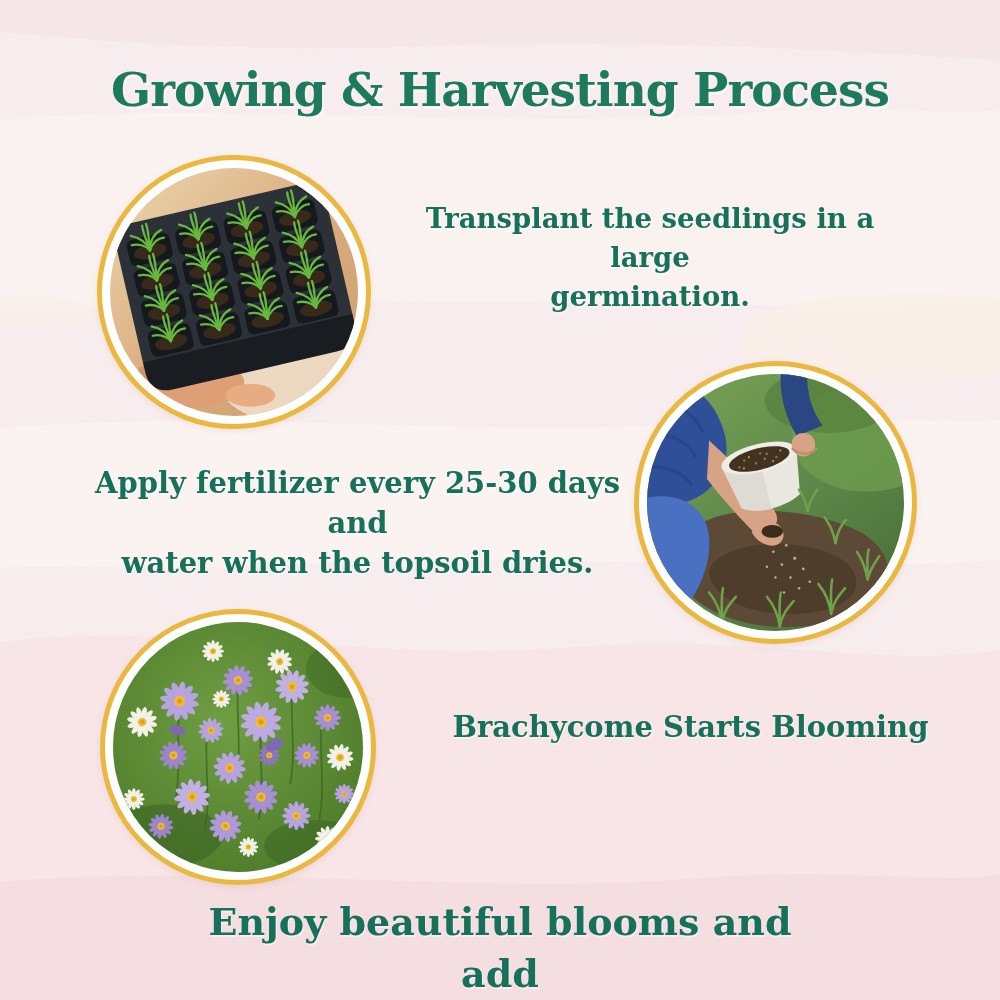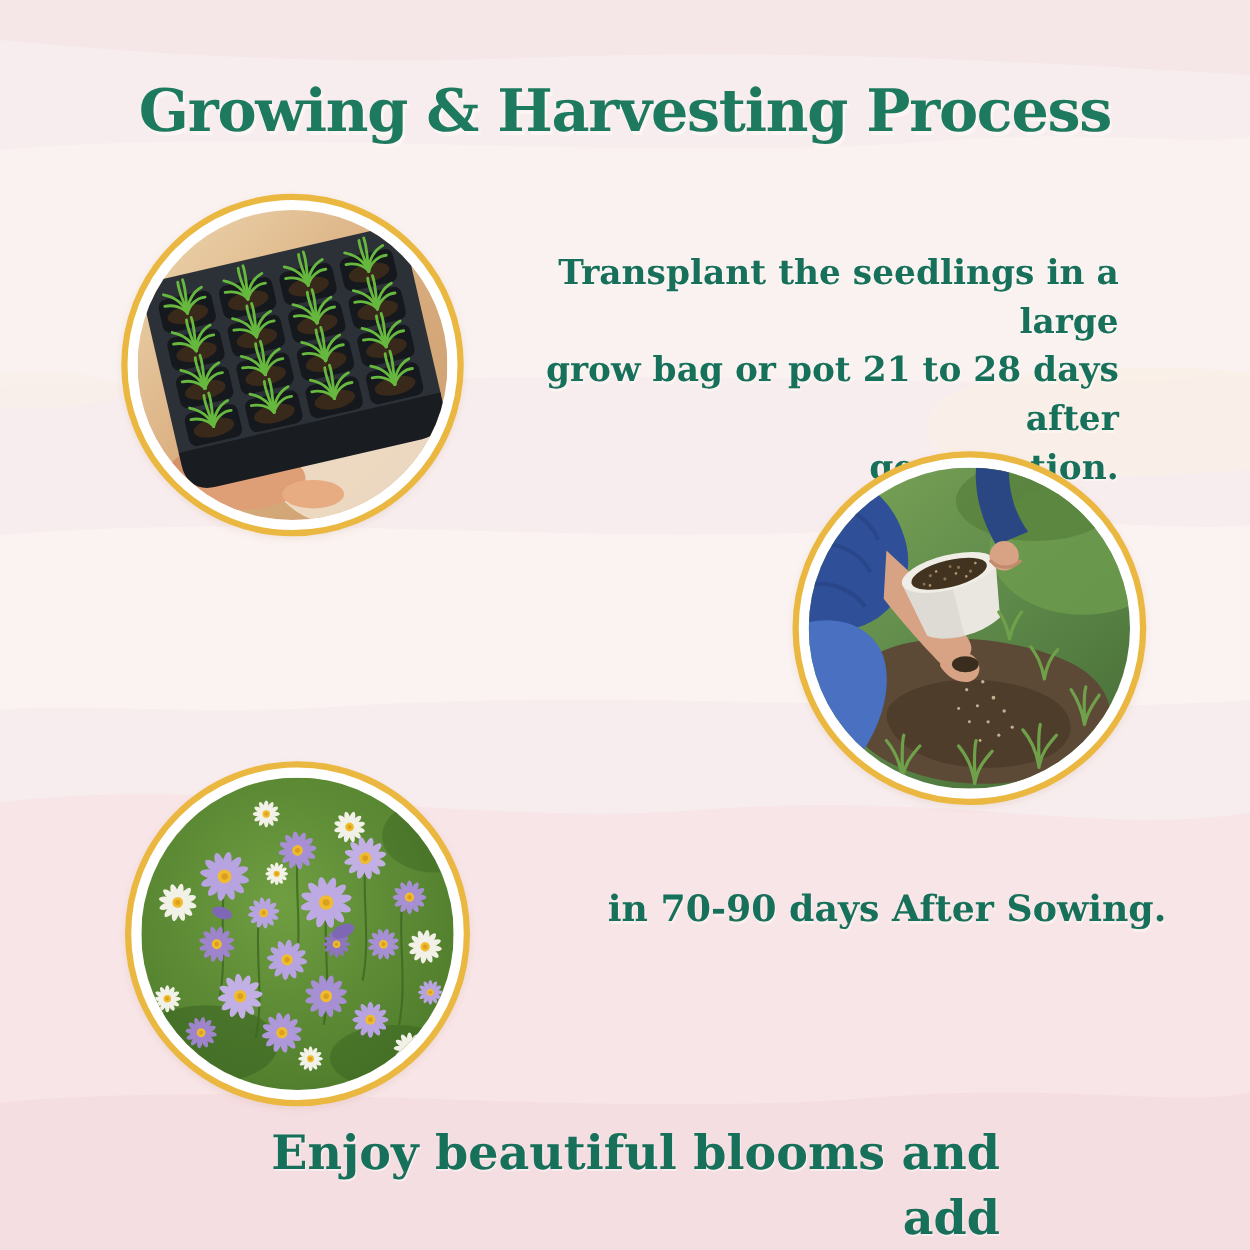--- a/index.html
+++ b/index.html
@@ -11,21 +11,21 @@
   .bg { position:absolute; inset:0; width:100%; height:100%; }
   .title {
     position:absolute; top:62px; left:0; width:1000px; margin:0;
     text-align:center; font-weight:bold; font-size:47px; letter-spacing:-1px;
     color:#1e7a5e; text-shadow:2px 3px 0 rgba(255,251,248,0.55);
   }
   .step-text, .footer-text {
     position:absolute; text-align:center; font-weight:bold;
     color:#16705a; text-shadow:1px 2px 0 rgba(255,251,248,0.5);
   }
-  .line { display:block;text-align:right; }
+  .line { display:block; }
   .t1 { left:405px; top:199px; width:490px; font-size:27.5px; line-height:1.42; }
   .t2 { left:70px;  top:463px; width:575px; font-size:29px;   line-height:1.38; }
   .t3 { left:448px; top:707px; width:485px; font-size:29px;   line-height:1.38; }
   .footer-text { left:200px; top:896px; width:600px; font-size:38px; line-height:1.38; }
   .photo-circle {
     position:absolute; box-sizing:border-box; border-radius:50%;
     border:5px solid #eab840; background:#ffffff; padding:8px;
     box-shadow:0 2px 6px rgba(190,150,120,0.18);
   }
   .c1 { left:97px;  top:155px; width:274px; height:274px; }
@@ -101,24 +101,27 @@
           <use href="#cellg" transform="translate(-25,35)"></use>
           <use href="#cellg" transform="translate(23,35)"></use>
           <use href="#cellg" transform="translate(71,35)"></use>
         </g>
       </svg>
     </span>
   </div>
 
   <div class="step-text t1">
     <span class="line">Transplant the seedlings in a large</span>
-    <span class="line">grow bag or pot 21 to 28 days after</span>
     <span class="line">germination.</span>
   </div>
 
+  <div class="step-text t2">
+    <span class="line">Apply fertilizer every 25-30 days and</span>
+    <span class="line">water when the topsoil dries.</span>
+  </div>
 
   <div class="photo-circle c2">
     <span class="ph">
       <svg class="photo" viewBox="0 0 240 240" aria-hidden="true">
         <defs>
           <linearGradient id="grassbg" x1="0" y1="0" x2="0.8" y2="1">
             <stop offset="0" stop-color="#7ca557"></stop>
             <stop offset="0.55" stop-color="#5d894a"></stop>
             <stop offset="1" stop-color="#4a7038"></stop>
           </linearGradient>
@@ -252,20 +255,20 @@
           <use href="#daisy" transform="translate(46,196) scale(0.7) rotate(8)" fill="#9d84cb"></use>
           <use href="#daisy" transform="translate(222,165) scale(0.55)" fill="#b7a3e0"></use>
           <ellipse cx="155" cy="118" rx="9" ry="5" fill="#7e68b5" transform="rotate(-24 155 118)"></ellipse>
           <ellipse cx="62" cy="104" rx="8" ry="4.5" fill="#7e68b5" transform="rotate(18 62 104)"></ellipse>
         </g>
       </svg>
     </span>
   </div>
 
   <div class="step-text t3">
-    <span class="line">in 70-90 days After Sowing.</span>
+    <span class="line">Brachycome Starts Blooming</span>
   </div>
 
   <div class="footer-text">
     <span class="line">Enjoy beautiful blooms and add</span>
   </div>
 
 </div>
 
 </body></html>

